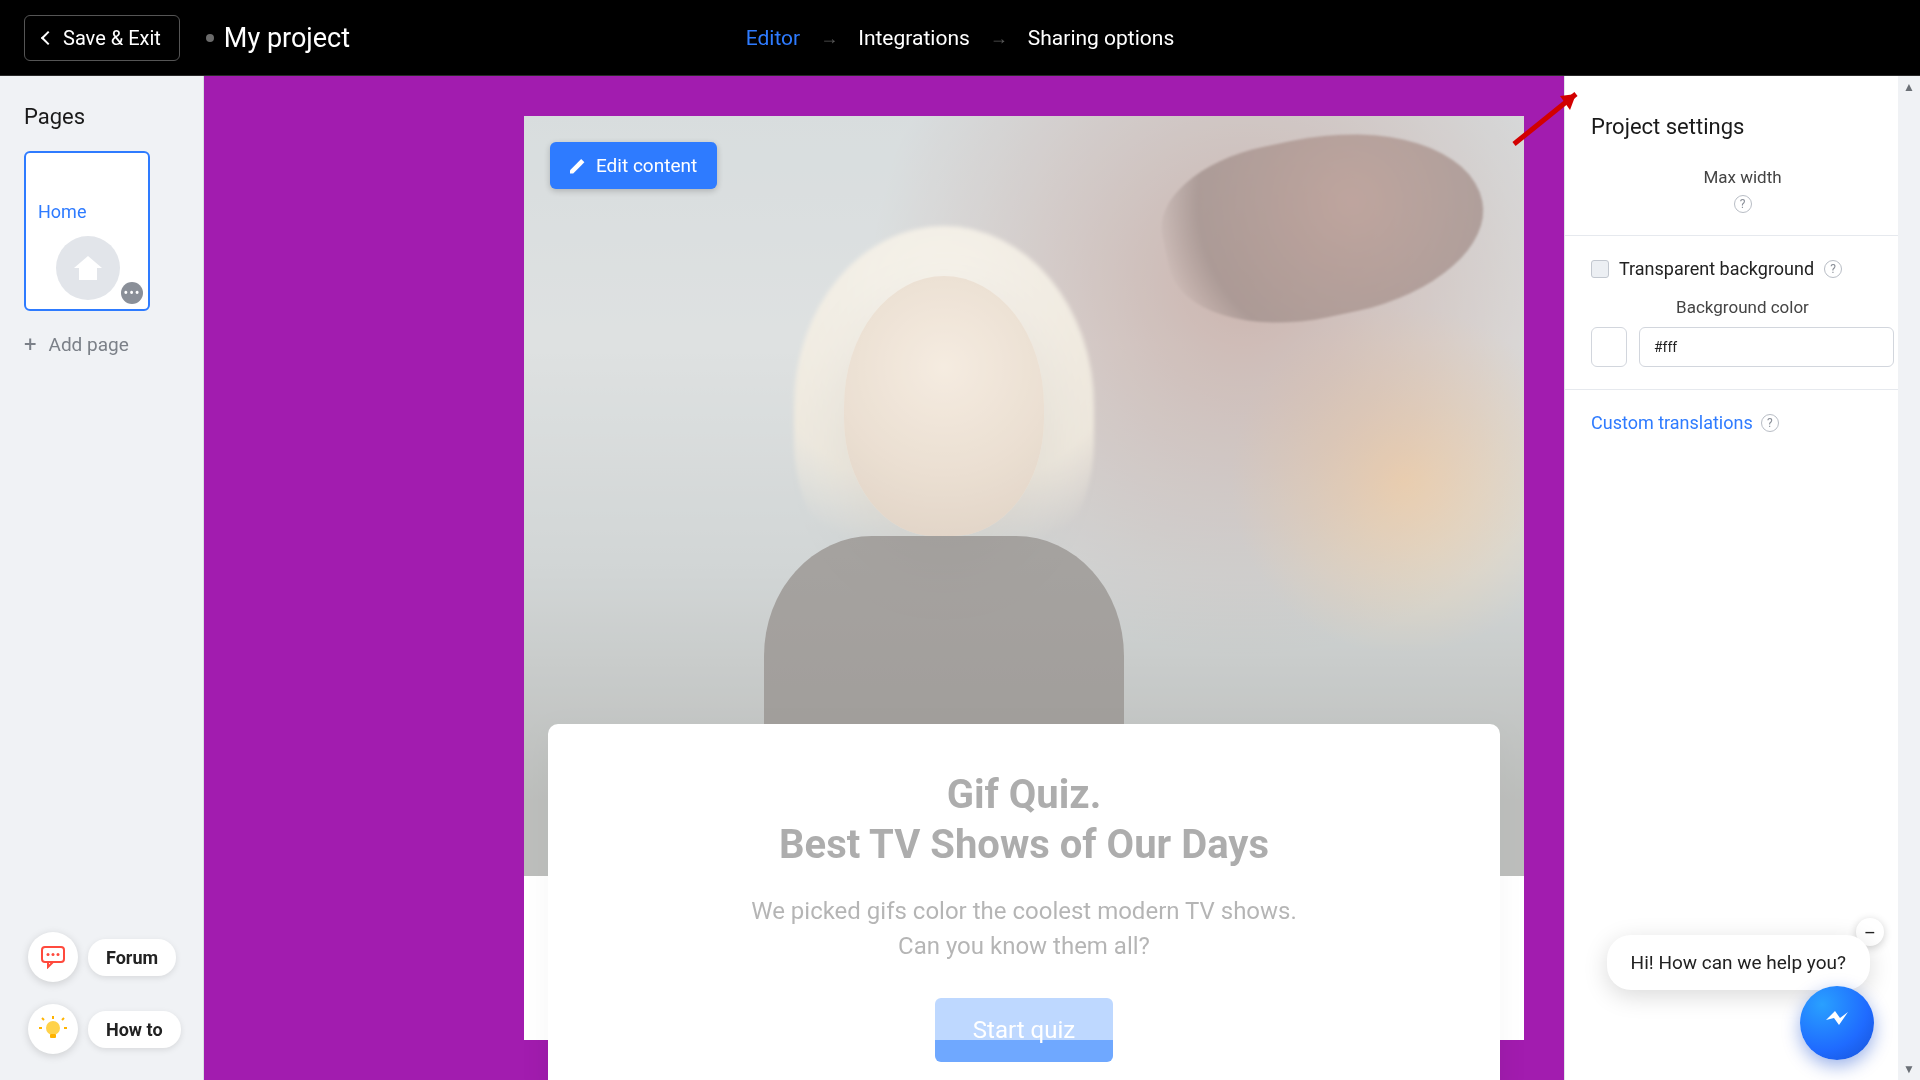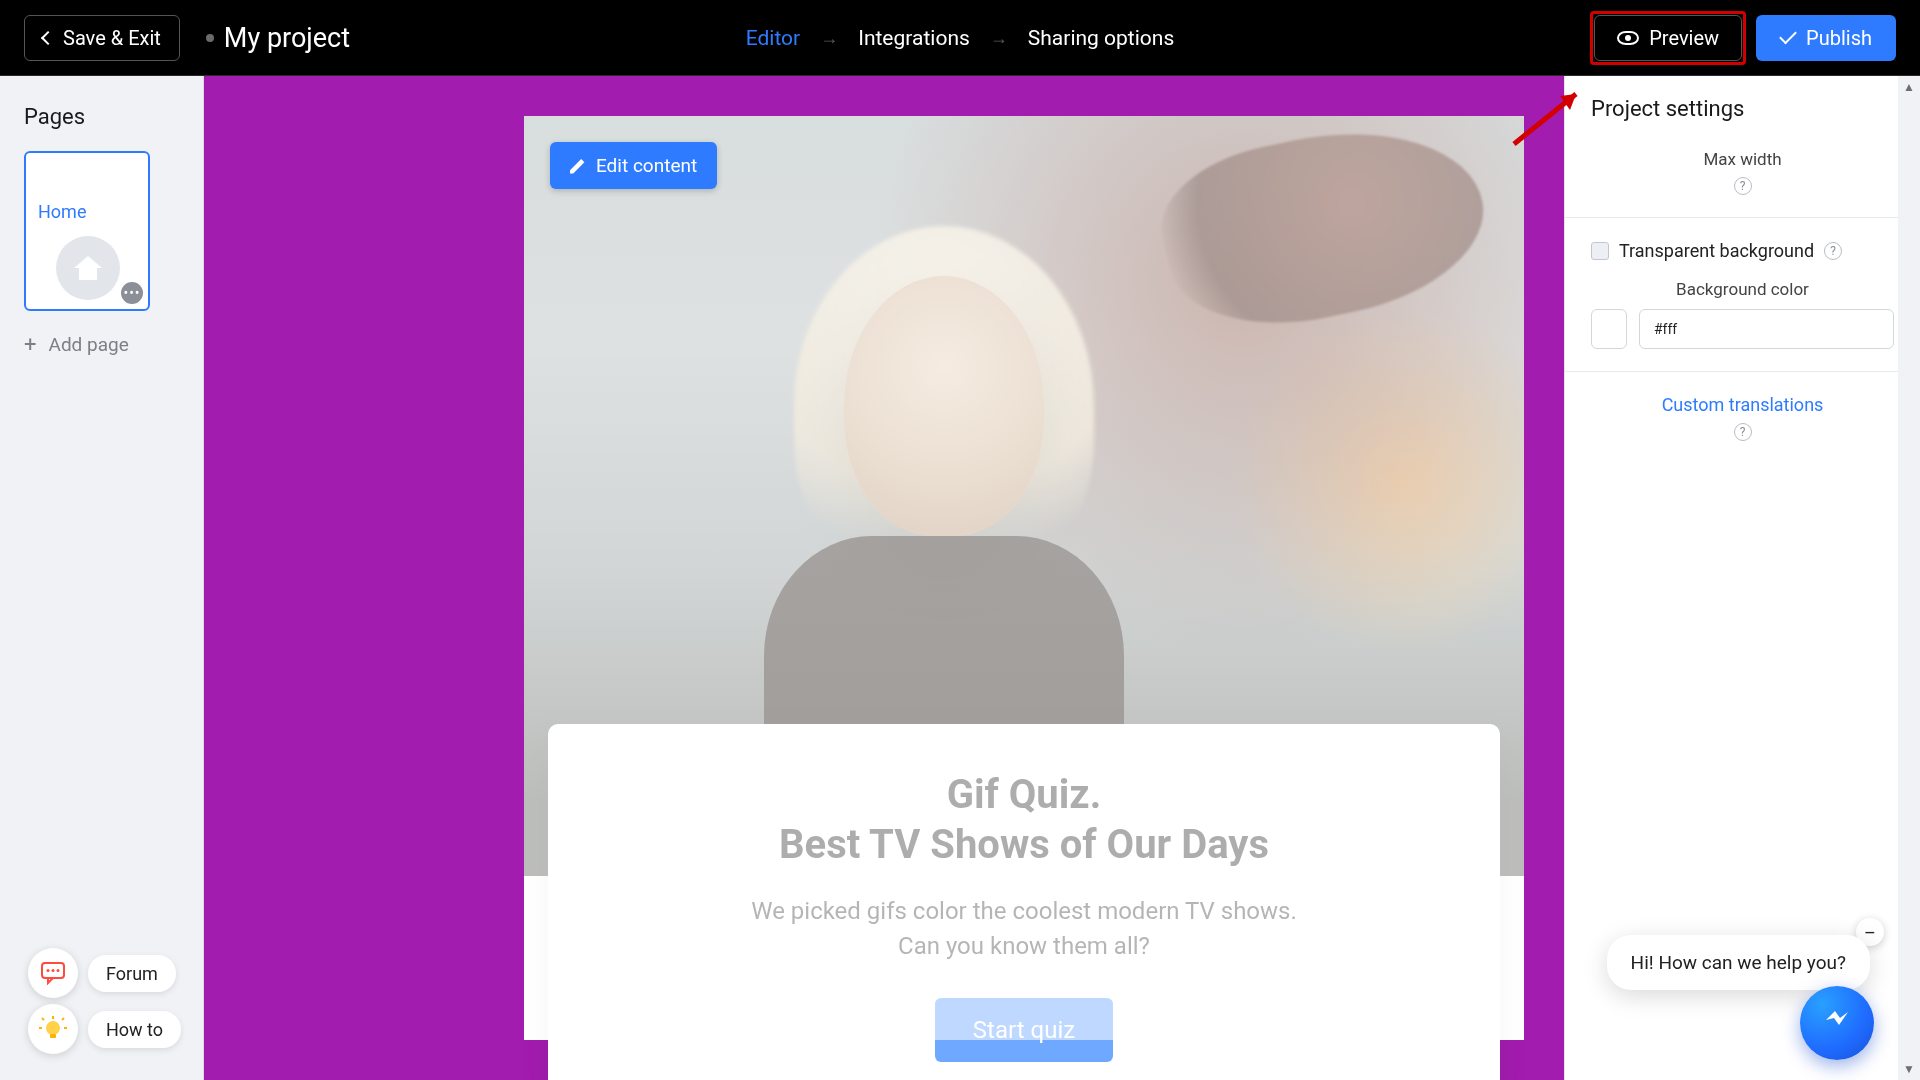--- a/index.html
+++ b/index.html
@@ -81,21 +81,21 @@
     margin: 14px auto 0; display:flex; align-items:center; justify-content:center;
   }
   .home-shape { width: 28px; height: 24px; position: relative; }
   .home-shape::before { content:""; position:absolute; top:0; left:0; width:0; height:0; border-left:14px solid transparent; border-right:14px solid transparent; border-bottom:12px solid #fff; }
   .home-shape::after  { content:""; position:absolute; top:11px; left:5px; width:18px; height:13px; background:#fff; }
   .page-thumb .more { position: absolute; right: 5px; bottom: 5px; width: 22px; height: 22px; border-radius: 50%; background: #8a8f98; color:#fff; display:flex; align-items:center; justify-content:center; font-size:14px; letter-spacing:1px; }
   .add-page { display:flex; align-items:center; gap:12px; color:#7b8088; font-size:19px; margin-top:22px; cursor:pointer; }
   .plus-ic { font-size: 22px; color:#7b8088; line-height:1; }
 
   .help-pills {
-    position: absolute; bottom: 26px; left: 28px; display:flex; flex-direction:column; gap:6px;
+    position: absolute; bottom: 26px; left: 28px; display:flex; flex-direction:column; gap:22px;font-weight:bold;
   }
   .help-row { display:flex; align-items:center; gap:10px; }
   .help-circ { width:50px; height:50px; border-radius:50%; background:#fff; box-shadow:0 2px 8px rgba(0,0,0,0.15); display:flex; align-items:center; justify-content:center; }
   .help-pill { background:#fff; border-radius:18px; padding:8px 18px; font-size:18px; color:#222; box-shadow:0 2px 6px rgba(0,0,0,0.1); }
 
   
   .canvas-area { flex:1; overflow:auto; display:flex; justify-content:flex-end; padding:40px; background:#a21caf; position:relative; }
   .canvas { width:1000px; background:#fff; position:relative; }
   .canvas-overlay { position:absolute; inset:0; background:rgba(255,255,255,0.55); pointer-events:none; z-index:5; }
   .canvas .hero {
@@ -140,32 +140,32 @@
   .quiz-card {
     position:absolute; left:24px; right:24px; top:608px; background:#fff; border-radius:10px;
     padding:46px 40px 30px; text-align:center; box-shadow:0 8px 30px rgba(0,0,0,0.08);
     z-index:2;
   }
   .quiz-title  { font-size:40px; font-weight:700; color:#4a4a4a; line-height:1.25; }
   .quiz-sub    { margin-top:24px; font-size:24px; color:#5c5c5c; line-height:1.45; }
   .start-btn   { margin-top:34px; background:#6fa8ff; color:#fff; border:none; border-radius:6px; padding:18px 38px; font-size:24px; cursor:pointer; }
 
   
-  .right-panel { width:356px; background:#fff; border-left:1px solid #e1e4e9; padding:20px 26px; position:relative; }
+  .right-panel { width:356px; background:#fff; border-left:1px solid #e1e4e9; padding:38px 26px; position:relative; }
   .rp-title { font-size:22px; color:#1a1a1a; margin-bottom:28px; }
   .rp-label { font-size:17px; color:#444; display:flex; align-items:center; gap:8px;flex-direction:column; }
   .help-q { width:18px; height:18px; border:1px solid #b8bdc5; border-radius:50%; display:inline-flex; align-items:center; justify-content:center; font-size:12px; color:#8a8f98; }
   .rp-input { width:100%; margin-top:10px; border:1px solid #d2d6dd; border-radius:6px; padding:10px 14px; font-size:18px; color:#222; }
   .rp-sep { height:1px; background:#e6e9ee; margin:22px -26px; }
   .rp-check-row { display:flex; align-items:center; gap:10px; font-size:18px; color:#222; }
   .rp-checkbox { width:18px; height:18px; border:1px solid #c2c7cf; border-radius:3px; background:#eceff3; }
   .rp-color-row { display:flex; gap:12px; margin-top:10px; }
   .swatch { width:36px; height:40px; border:1px solid #d2d6dd; border-radius:6px; background:#fff; }
   .rp-color-input { flex:1; border:1px solid #d2d6dd; border-radius:6px; padding:10px 14px; font-size:14px; color:#222; }
-  .rp-link { color:#2e7bff; font-size:18px; cursor:pointer; display:flex; align-items:center; gap:8px;flex-direction:column; }
+  .rp-link { color:#2e7bff; font-size:18px; cursor:pointer; display:flex; align-items:center; gap:8px; }
 
   
   .chat-bubble {
     position:absolute; right:50px; bottom:90px; background:#fff; border-radius:24px;
     padding:16px 24px; font-size:19px; color:#222; box-shadow:0 6px 24px rgba(0,0,0,0.15);
   }
   .chat-close {
     position:absolute; right:36px; bottom:134px; width:28px; height:28px; border-radius:50%;
     background:#fff; box-shadow:0 2px 8px rgba(0,0,0,0.2); display:flex; align-items:center; justify-content:center;
     font-size:18px; color:#222; cursor:pointer;
@@ -199,31 +199,20 @@
   </div>
 
   <div class="header-tabs">
     <span class="tab active">Editor</span>
     <span class="arrow-sep">→</span>
     <span class="tab">Integrations</span>
     <span class="arrow-sep">→</span>
     <span class="tab">Sharing options</span>
   </div>
 
-  <div class="header-actions">
-    <button class="preview-btn">
-      <span class="preview-highlight"></span>
-      <span class="eye-icon"></span>
-      <span>Preview</span>
-    </button>
-    <button class="publish-btn">
-      <span class="check-icon"></span>
-      <span>Publish</span>
-    </button>
-  </div>
 </div>
 
 <svg class="red-arrow" viewBox="0 0 90 70">
   <defs></defs>
   <line x1="10" y1="62" x2="72" y2="12" stroke="#d20000" stroke-width="5"></line>
   <polygon points="72,12 56,14 66,28" fill="#d20000"></polygon>
 </svg>
 
 <div class="main">
 

